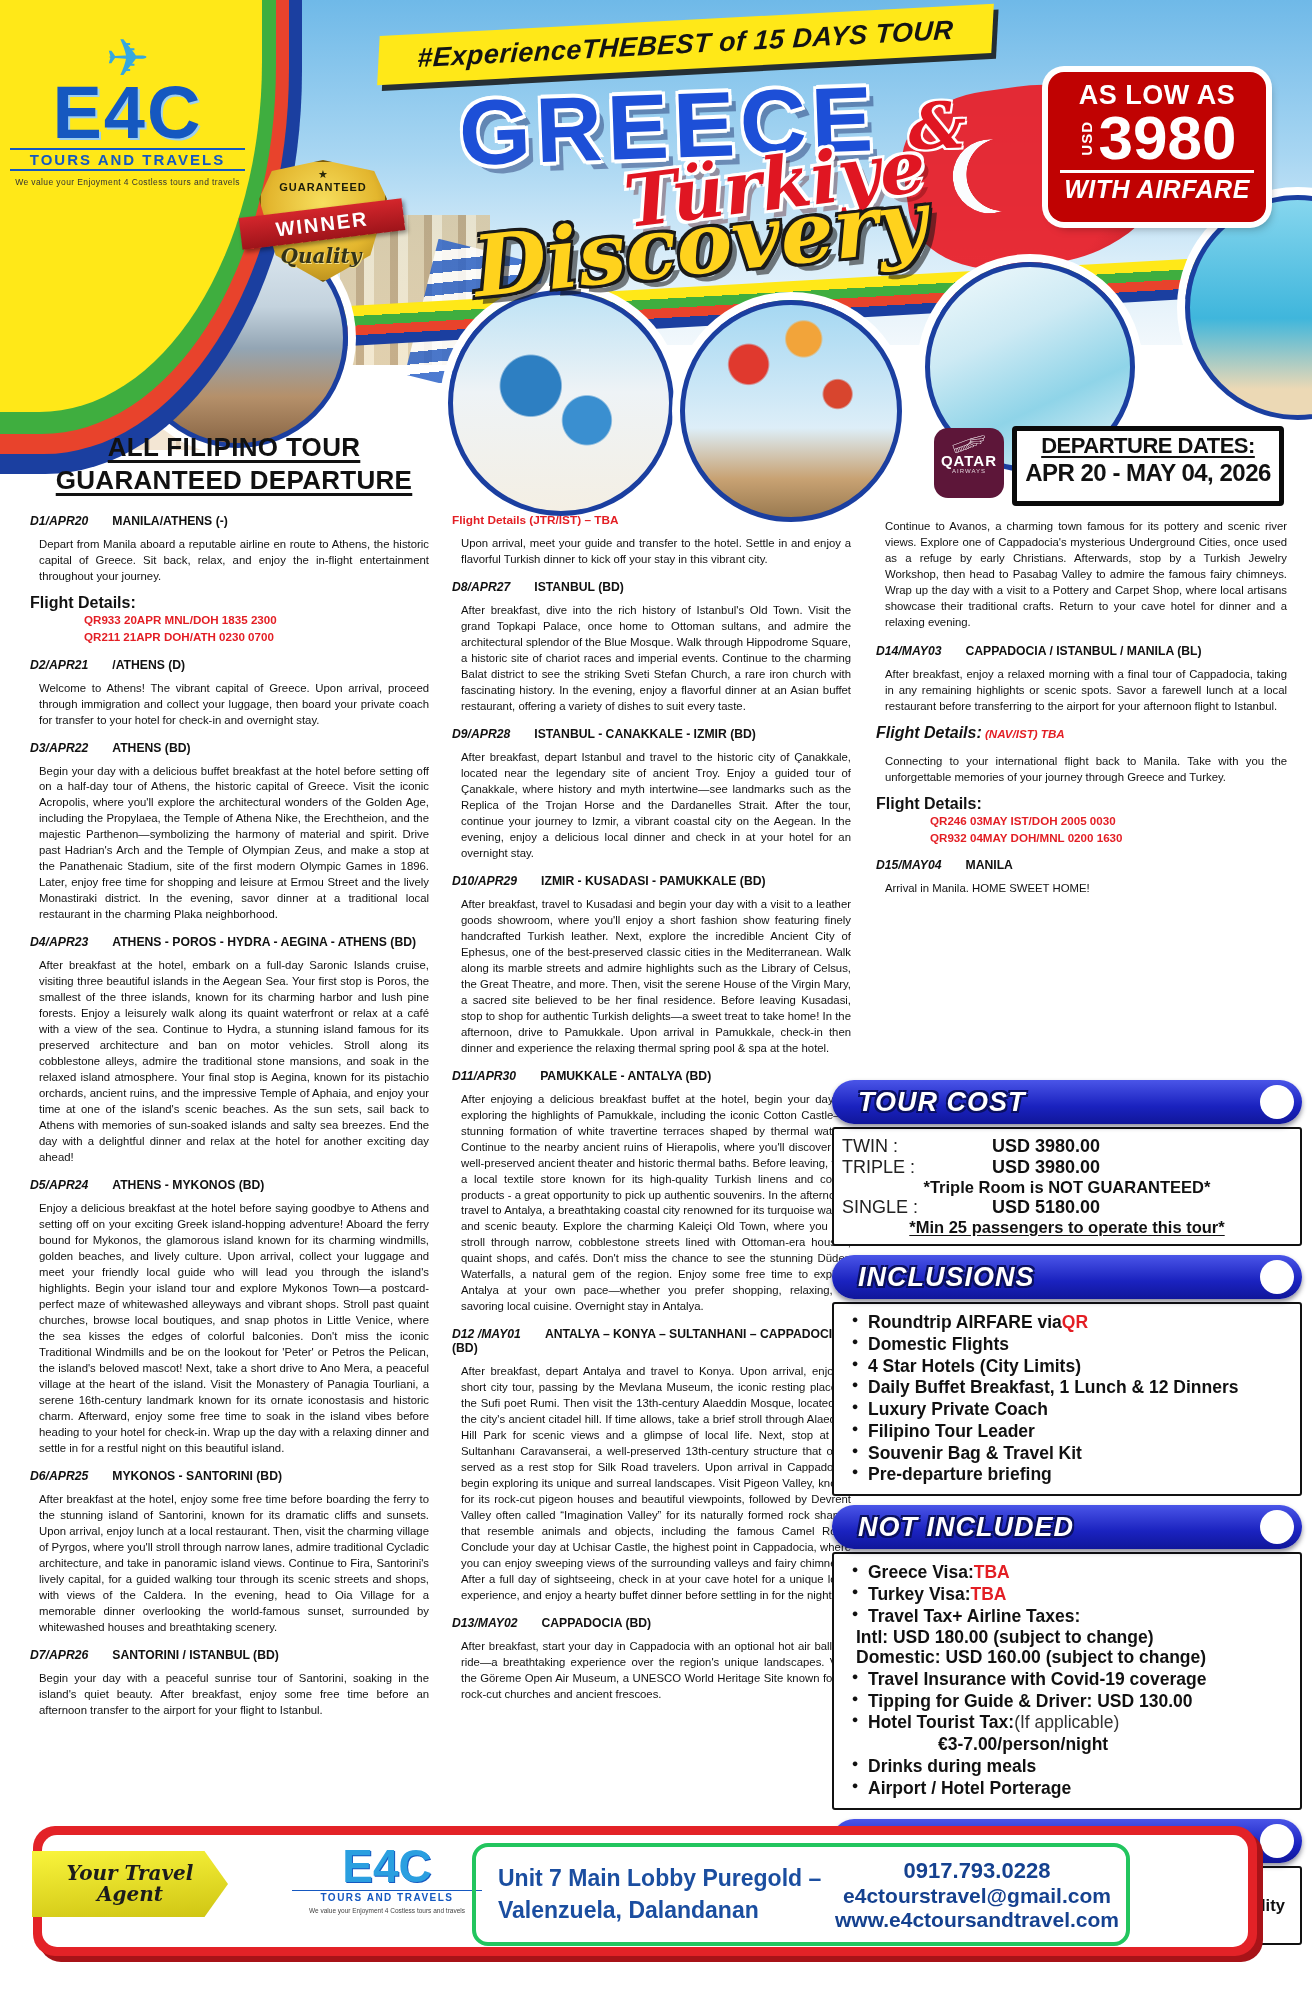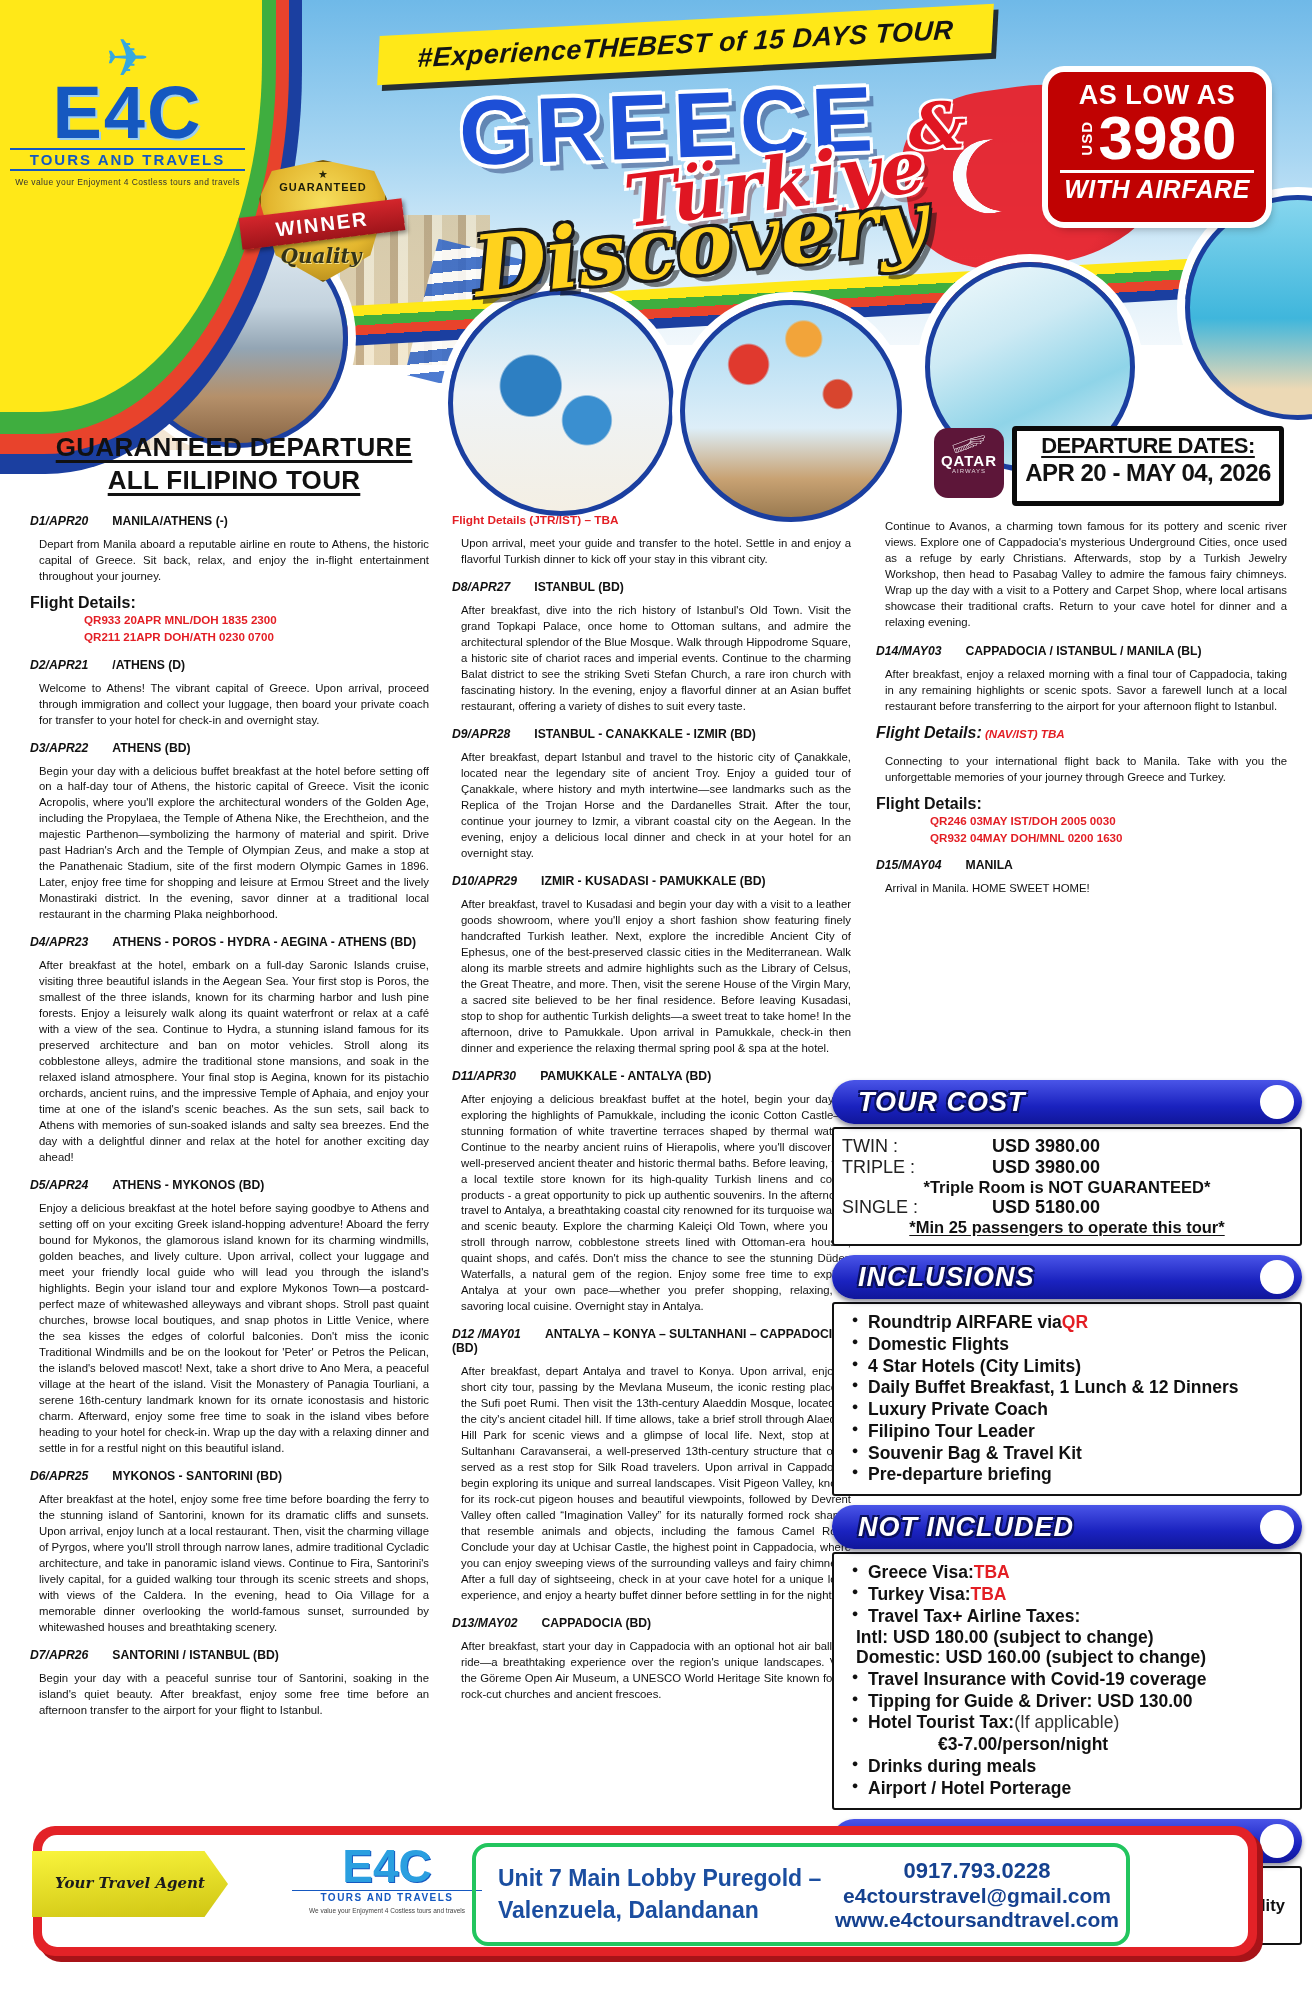--- a/index.html
+++ b/index.html
@@ -135,21 +135,21 @@
   .subline{font-size:17.5px;font-weight:700;line-height:1.13;margin-left:14px;}
   .subline.center{margin-left:96px;}
   .dep-line{font-size:16.5px;font-weight:700;line-height:1.25;}
   
   .footer{position:absolute;left:33px;top:1826px;width:1224px;height:130px;background:#e32227;border-radius:22px;
           box-shadow:6px 6px 0 #a81318;}
   .footer .inner{position:absolute;left:9px;top:9px;right:9px;bottom:9px;background:#fff;border-radius:15px;}
   .ytag{position:absolute;left:-10px;top:16px;width:196px;height:66px;background:linear-gradient(175deg,#f9f43c,#cfc513);
         clip-path:polygon(0 0,88% 0,100% 50%,88% 100%,0 100%);box-shadow:2px 3px 3px rgba(0,0,0,.3);
         display:flex;align-items:center;justify-content:center;text-align:center;
-        font-family:"DejaVu Serif",serif;font-style:italic;font-weight:700;font-size:15px;line-height:1.05;color:#1c1c1c;}
+        font-family:"DejaVu Serif",serif;font-style:italic;font-weight:700;font-size:20px;line-height:1.05;color:#1c1c1c;}
   .flogo{position:absolute;left:250px;top:8px;width:190px;text-align:center;}
   .flogo .e4c{font-size:46px;font-weight:900;color:#2a9fe0;line-height:1;text-shadow:1px 1px 0 #1558c0;}
   .flogo .sub{font-size:10px;font-weight:700;color:#1558c0;letter-spacing:1.5px;border-top:1.5px solid #1558c0;margin-top:1px;padding-top:1px;}
   .flogo .tag{font-size:6.5px;color:#444;margin-top:4px;}
   .contactbox{position:absolute;left:430px;top:8px;width:650px;height:95px;border:4px solid #22c55e;border-radius:16px;
         display:flex;align-items:center;}
   .addr{width:330px;padding-left:22px;font-size:23px;font-weight:700;color:#1b4ea0;line-height:1.35;}
   .contacts{flex:1;text-align:center;color:#15418f;font-weight:700;}
   .contacts .ph{font-size:22px;}
   .contacts .em{font-size:21px;}
@@ -218,22 +218,22 @@
     <span class="qt">QATAR</span>
     <span class="aw">AIRWAYS</span>
   </div>
   <div class="depbox">
     <div class="l1">DEPARTURE DATES:</div>
     <div class="l2">APR 20 - MAY 04, 2026</div>
   </div>
 
   <div class="col col1">
     <div class="main-heading">
+      <div>ALL FILIPINO TOUR</div>
       <div>GUARANTEED DEPARTURE</div>
-      <div>ALL FILIPINO TOUR</div>
     </div>
     <div id="col1-days">
         <div class="day">
           <div class="day-head"><span class="day-code">D1/APR20</span><span class="day-title">MANILA/ATHENS (-)</span></div>
           <p class="day-body">Depart from Manila aboard a reputable airline en route to Athens, the historic capital of Greece. Sit back, relax, and enjoy the in-flight entertainment throughout your journey.</p>
           <div class="fl-label">Flight Details:</div>
           <div class="fl-line">QR933 20APR MNL/DOH 1835 2300</div>
           <div class="fl-line">QR211 21APR DOH/ATH 0230 0700</div>
         </div>
         <div class="day">

